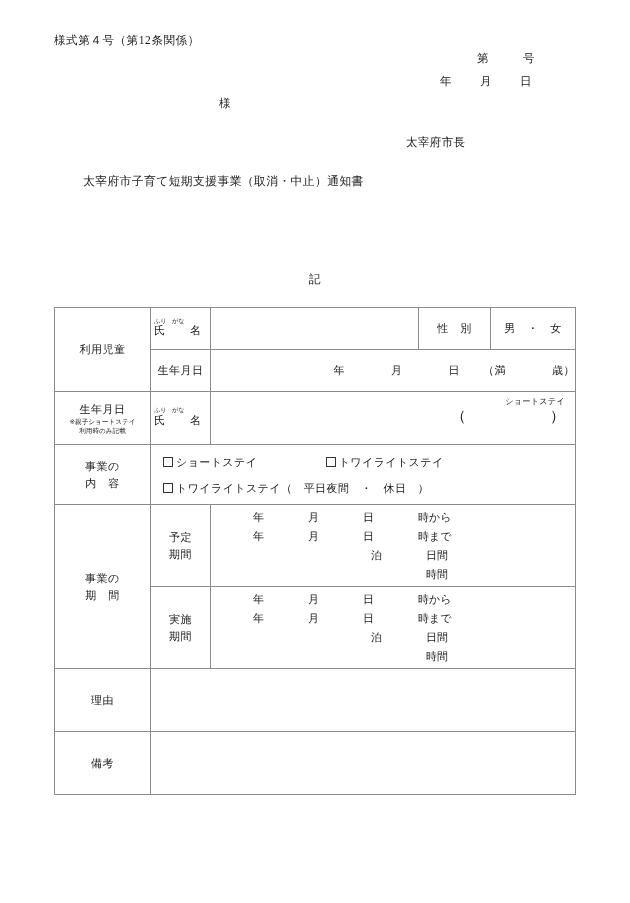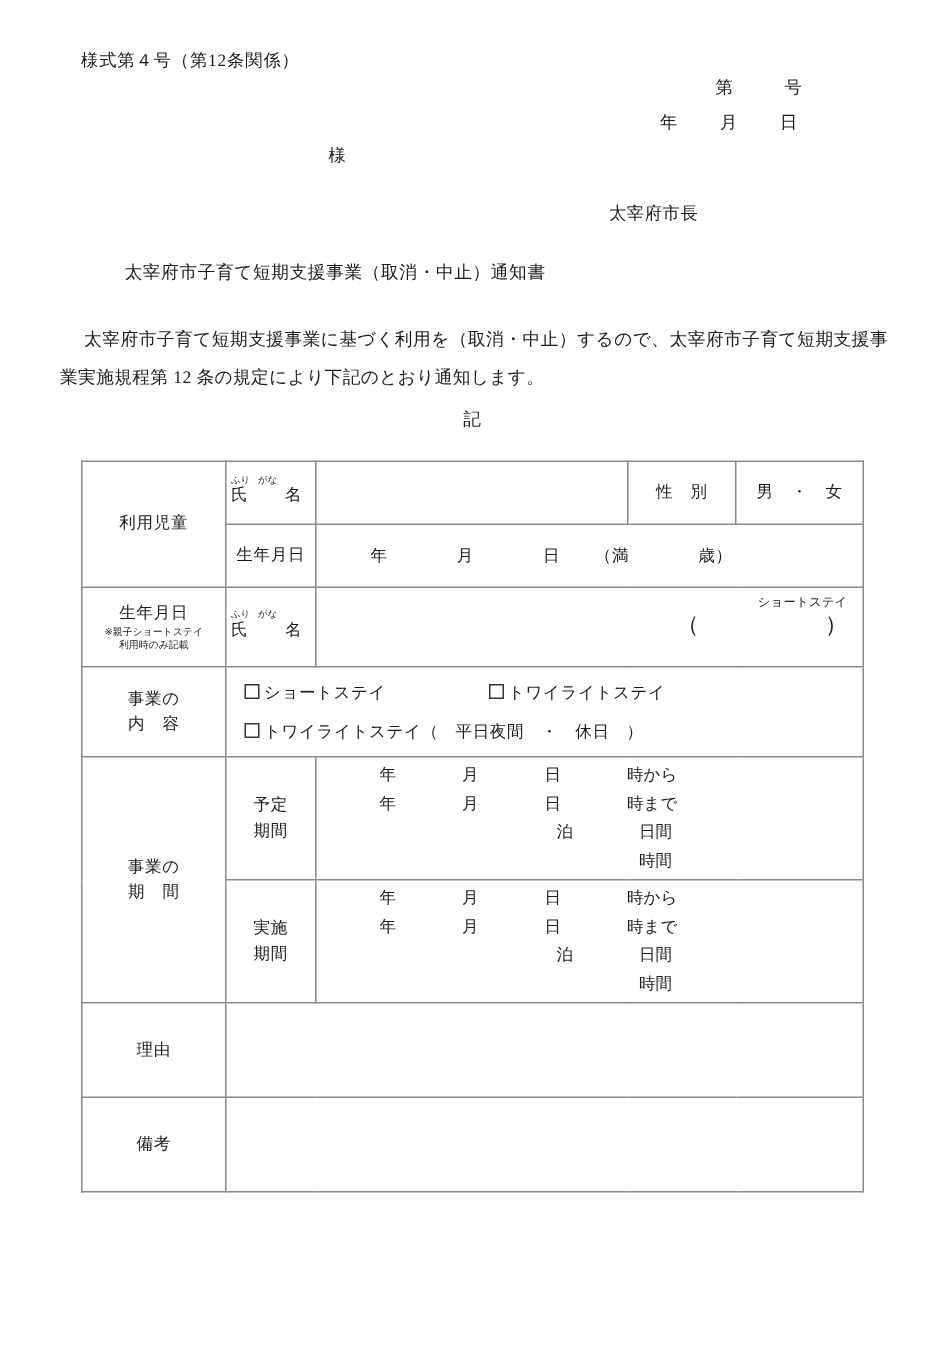--- a/index.html
+++ b/index.html
@@ -192,21 +192,20 @@
   <div class="doc-date">
     <span>年</span><span class="sp"></span><span>月</span><span class="sp"></span><span>日</span>
   </div>
 
   <div class="addressee">様</div>
 
   <div class="issuer">太宰府市長</div>
 
   <div class="doc-title">太宰府市子育て短期支援事業（取消・中止）通知書</div>
 
-  <div class="body-text"><span class="indent"></span><span>太宰府市子育て短期支援事業に基づく利用を（取消・中止）するので、太宰府市子育て短期支援事業実施規程第 12 条の規定により下記のとおり通知します。</span></div>
 
   <div class="ki-mark">記</div>
 
   <table class="form-table">
     <colgroup>
       <col style="width:96px">
       <col style="width:60px">
       <col style="width:208px">
       <col style="width:72px">
       <col style="width:85px">
@@ -229,21 +228,21 @@
         </td>
         <td class="lbl">
           <span>男　・　女</span>
         </td>
       </tr>
 
       <tr>
         <td class="lbl" style="height:41px">
           <span>生年月日</span>
         </td>
-        <td colspan="3" class="cell-pad dateline" style="text-align:left; padding-left:36px">
+        <td colspan="3" class="cell-pad dateline" style="text-align:right; padding-left:46px">
           <span>年　　　　月　　　　日　　（満　　　　歳）</span>
         </td>
       </tr>
 
       <tr>
         <td class="lbl" style="height:52px">
           <span>生年月日</span>
           <span class="lbl-sm">※親子ショートステイ</span>
           <span class="lbl-sm">利用時のみ記載</span>
         </td>

